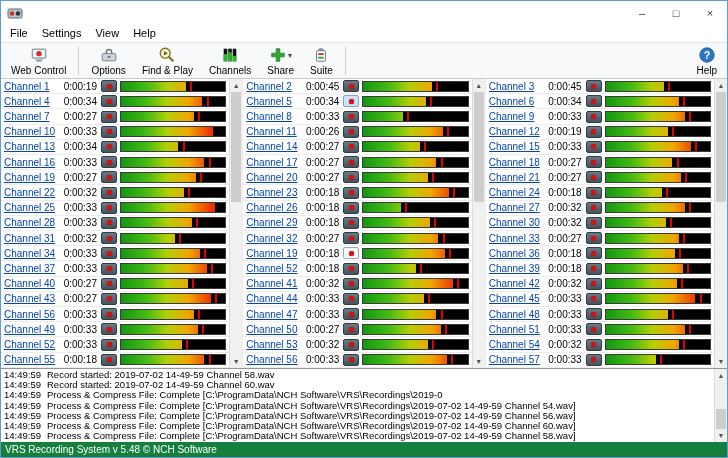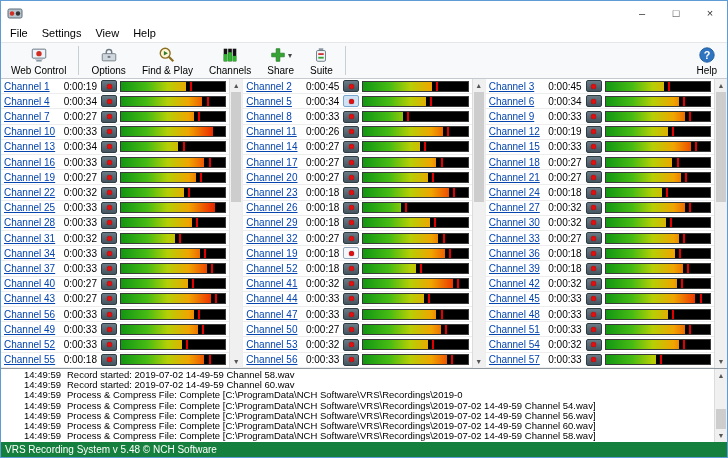--- a/index.html
+++ b/index.html
@@ -53,21 +53,21 @@
   
   .scrollbar { width:13px; flex:0 0 13px; background:#f0f0f0; border-left:1px solid #dcdcdc;
                display:flex; flex-direction:column; }
   .sb-arrow { height:13px; flex:0 0 13px; display:flex; align-items:center; justify-content:center;
               font-size:7px; color:#555; }
   .sb-track { flex:1 1 auto; position:relative; }
   .sb-thumb { position:absolute; left:1px; right:1px; background:#cdcdcd; }
   .sb-thumb.top { top:0; height:42%; }
   .sb-thumb.bottom { bottom:0; height:42%; }
   
-  .log-area { height:74px; flex:0 0 74px; border-top:1px solid #8f979e; display:flex; background:#fff; overflow:hidden;padding-left:20px; }
+  .log-area { height:74px; flex:0 0 74px; border-top:1px solid #8f979e; display:flex; background:#fff; overflow:hidden; }
   .log-list { flex:1 1 auto; overflow:hidden; padding-top:1px; }
   .log-row { display:flex; font-size:9.5px; line-height:10.2px; white-space:nowrap; }
   .log-time { width:46px; flex:0 0 46px; padding-left:3px; }
   .log-msg { flex:1; overflow:hidden; }
   
   .statusbar { height:15px; flex:0 0 15px; background:#0c5fa8; color:#fff; font-size:10px;
                display:flex; align-items:center; padding-left:4px; }
 </style>
 </head>
 <body>

